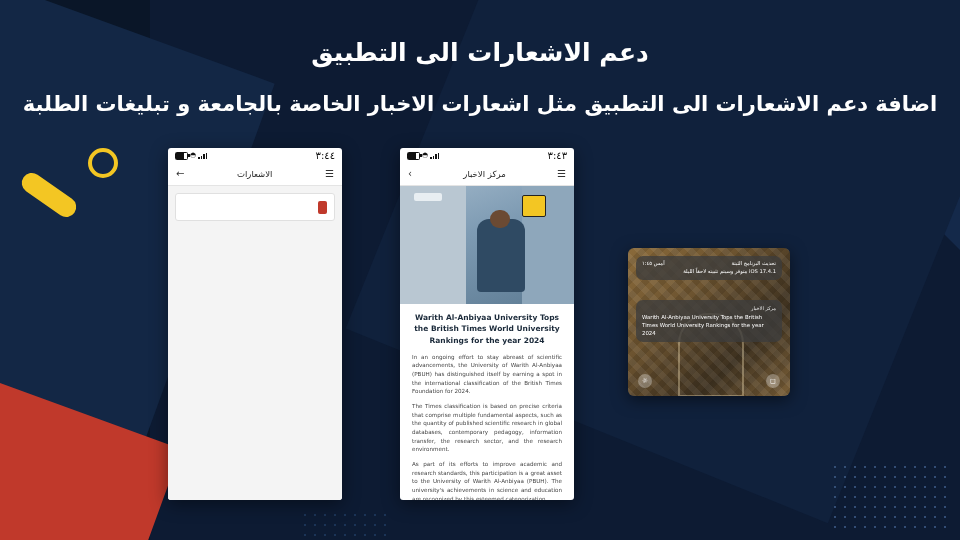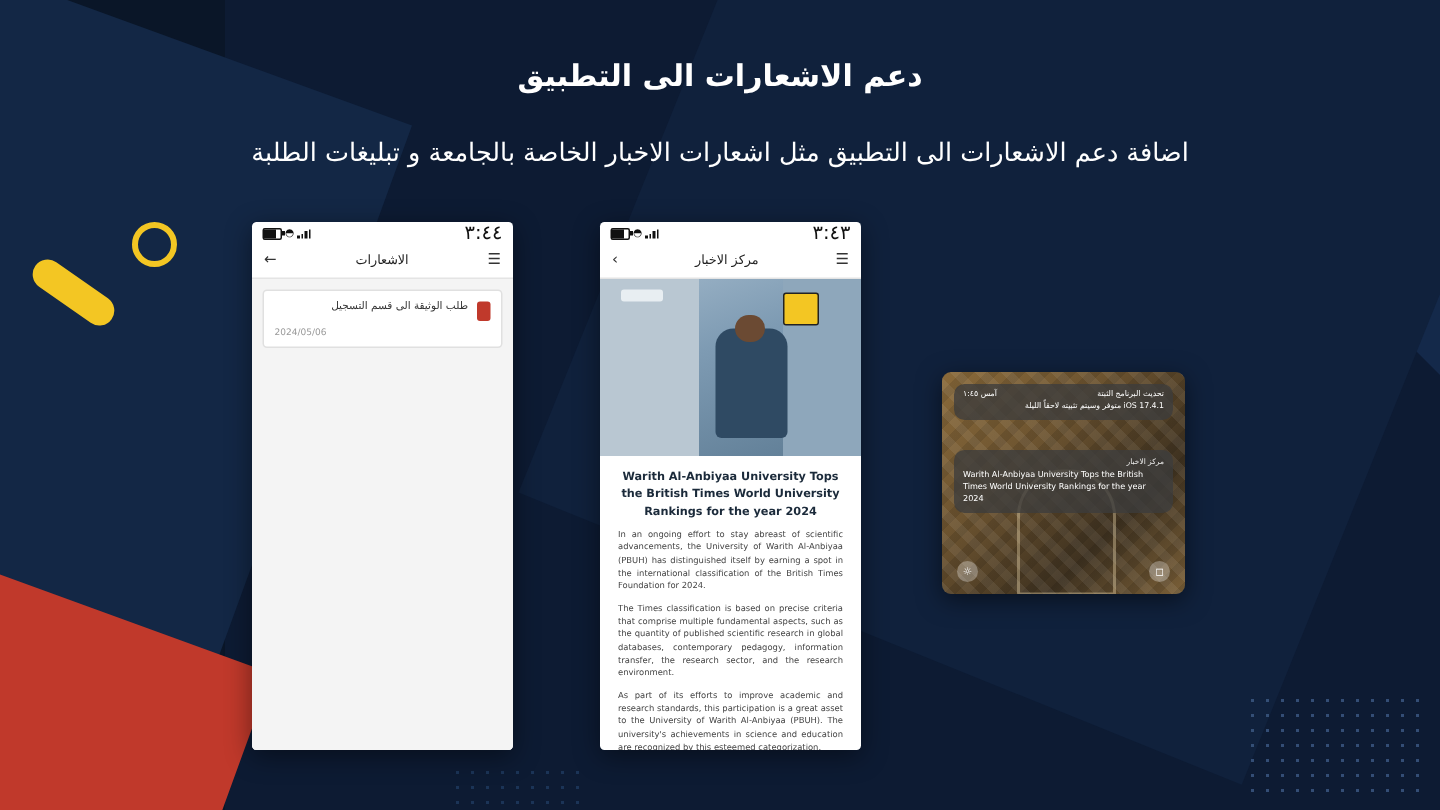--- a/index.html
+++ b/index.html
@@ -46,26 +46,26 @@
     background-size:10px 10px;opacity:.6;
   }
   .bg-tri{
     position:absolute;right:0;top:0;width:0;height:0;
     border-top:250px solid #14294a;border-left:250px solid transparent;
   }
 
   
   .title{
     position:absolute;top:38px;left:0;right:0;text-align:center;
-    color:#ffffff;font-size:20px;font-weight:bold;direction:rtl;
+    color:#ffffff;font-size:25px;font-weight:bold;direction:rtl;
     letter-spacing:0px;
   }
   .subtitle{
     position:absolute;top:92px;left:0;right:0;text-align:center;
-    color:#ffffff;font-size:17px;font-weight:normal;direction:rtl;
+    color:#ffffff;font-size:21px;font-weight:bold;direction:rtl;
   }
 
   
   .phone{
     position:absolute;background:#ffffff;border-radius:3px;
     box-shadow:0 4px 18px rgba(0,0,0,.45);overflow:hidden;
   }
   .phone1{left:168px;top:148px;width:174px;height:352px;}
   .phone2{left:400px;top:148px;width:174px;height:352px;}
 
@@ -75,21 +75,21 @@
   }
   .status-left{display:flex;align-items:center;gap:2px;}
   .bars{display:flex;align-items:flex-end;gap:1px;height:6px;}
   .bars i{display:block;width:1.5px;background:#111;}
   .bars i:nth-child(1){height:2px}.bars i:nth-child(2){height:3px}
   .bars i:nth-child(3){height:4.5px}.bars i:nth-child(4){height:6px}
   .wifi{font-size:7px;line-height:1;}
   .batt{width:11px;height:6px;border:1px solid #111;border-radius:1.5px;position:relative;}
   .batt:after{content:"";position:absolute;right:-2.5px;top:1.5px;width:1.5px;height:3px;background:#111;}
   .batt i{display:block;height:100%;width:70%;background:#111;}
-  .clock{font-size:13px;color:#111;}
+  .clock{font-size:10px;color:#111;}
 
   .appbar{
     height:22px;display:flex;align-items:center;justify-content:space-between;
     padding:0 8px;border-bottom:1px solid #e4e4e4;background:#fff;
   }
   .appbar .t{font-size:8.5px;color:#222;font-weight:normal;direction:rtl;}
   .ico{font-size:10px;color:#333;line-height:1;cursor:default;}
 
   
   .notif-body{background:#f4f4f4;height:100%;padding:7px 7px 0;}
@@ -207,24 +207,20 @@
     <span class="clock">٣:٤٤</span>
   </div>
   <div class="appbar">
     <span class="ico">←</span>
     <span class="t">الاشعارات</span>
     <span class="ico">☰</span>
   </div>
   <div class="notif-body">
     <div class="notif-card">
       <span class="bell"></span>
-      <div class="notif-txt">
-        <div class="notif-title">طلب الوثيقة الى قسم التسجيل</div>
-        <div class="notif-date">2024/05/06</div>
-      </div>
     </div>
   </div>
 </div>
 
 <div class="phone phone2">
   <div class="status-bar">
     <div class="status-left">
       <span class="batt">
           <i></i>
         </span>

